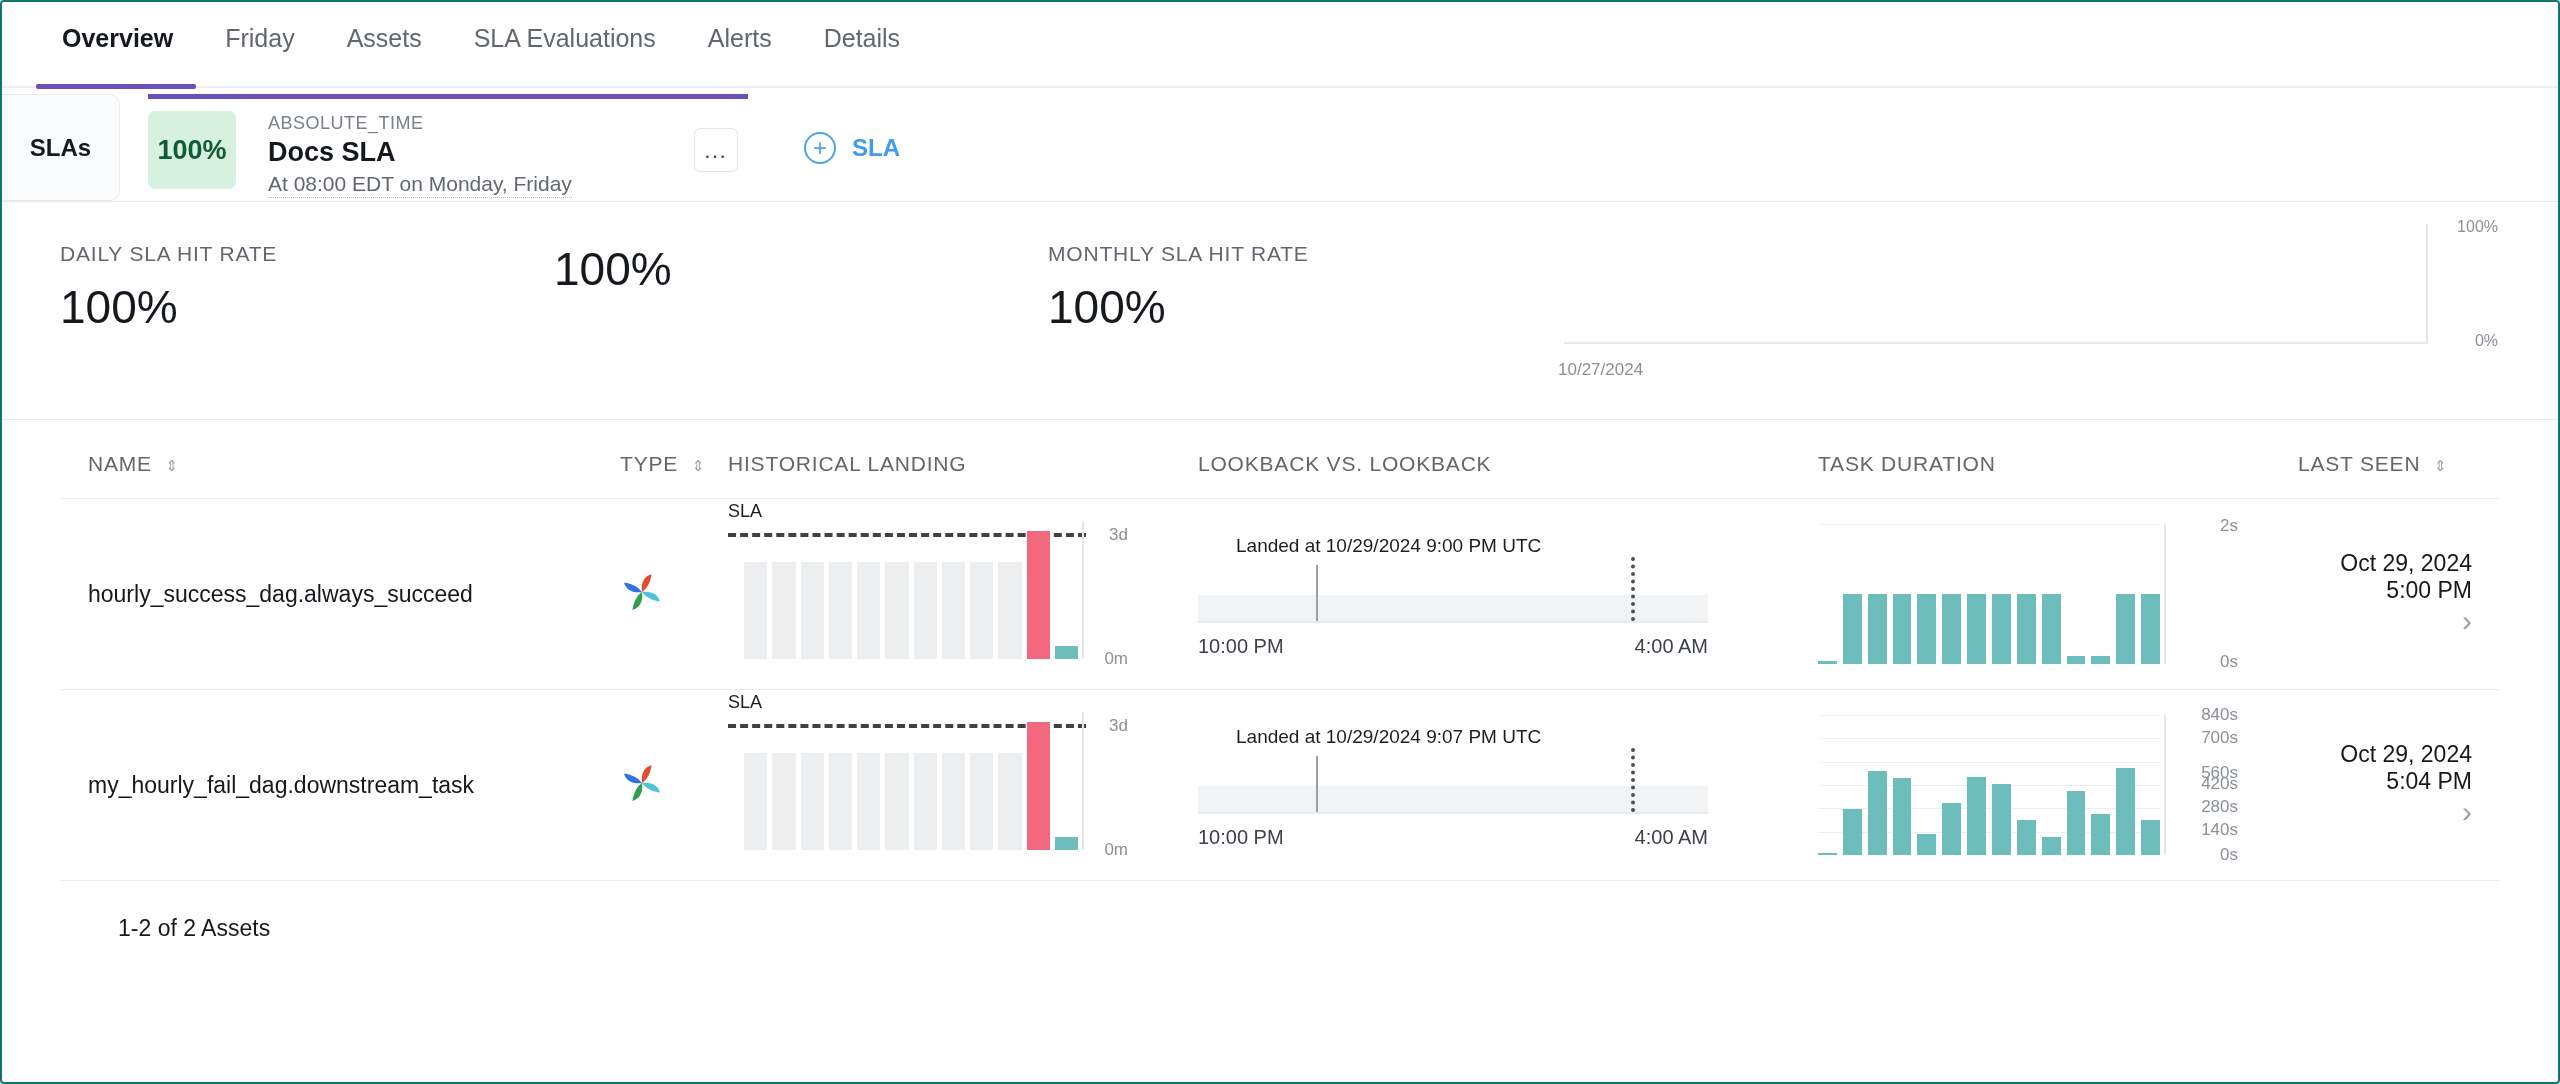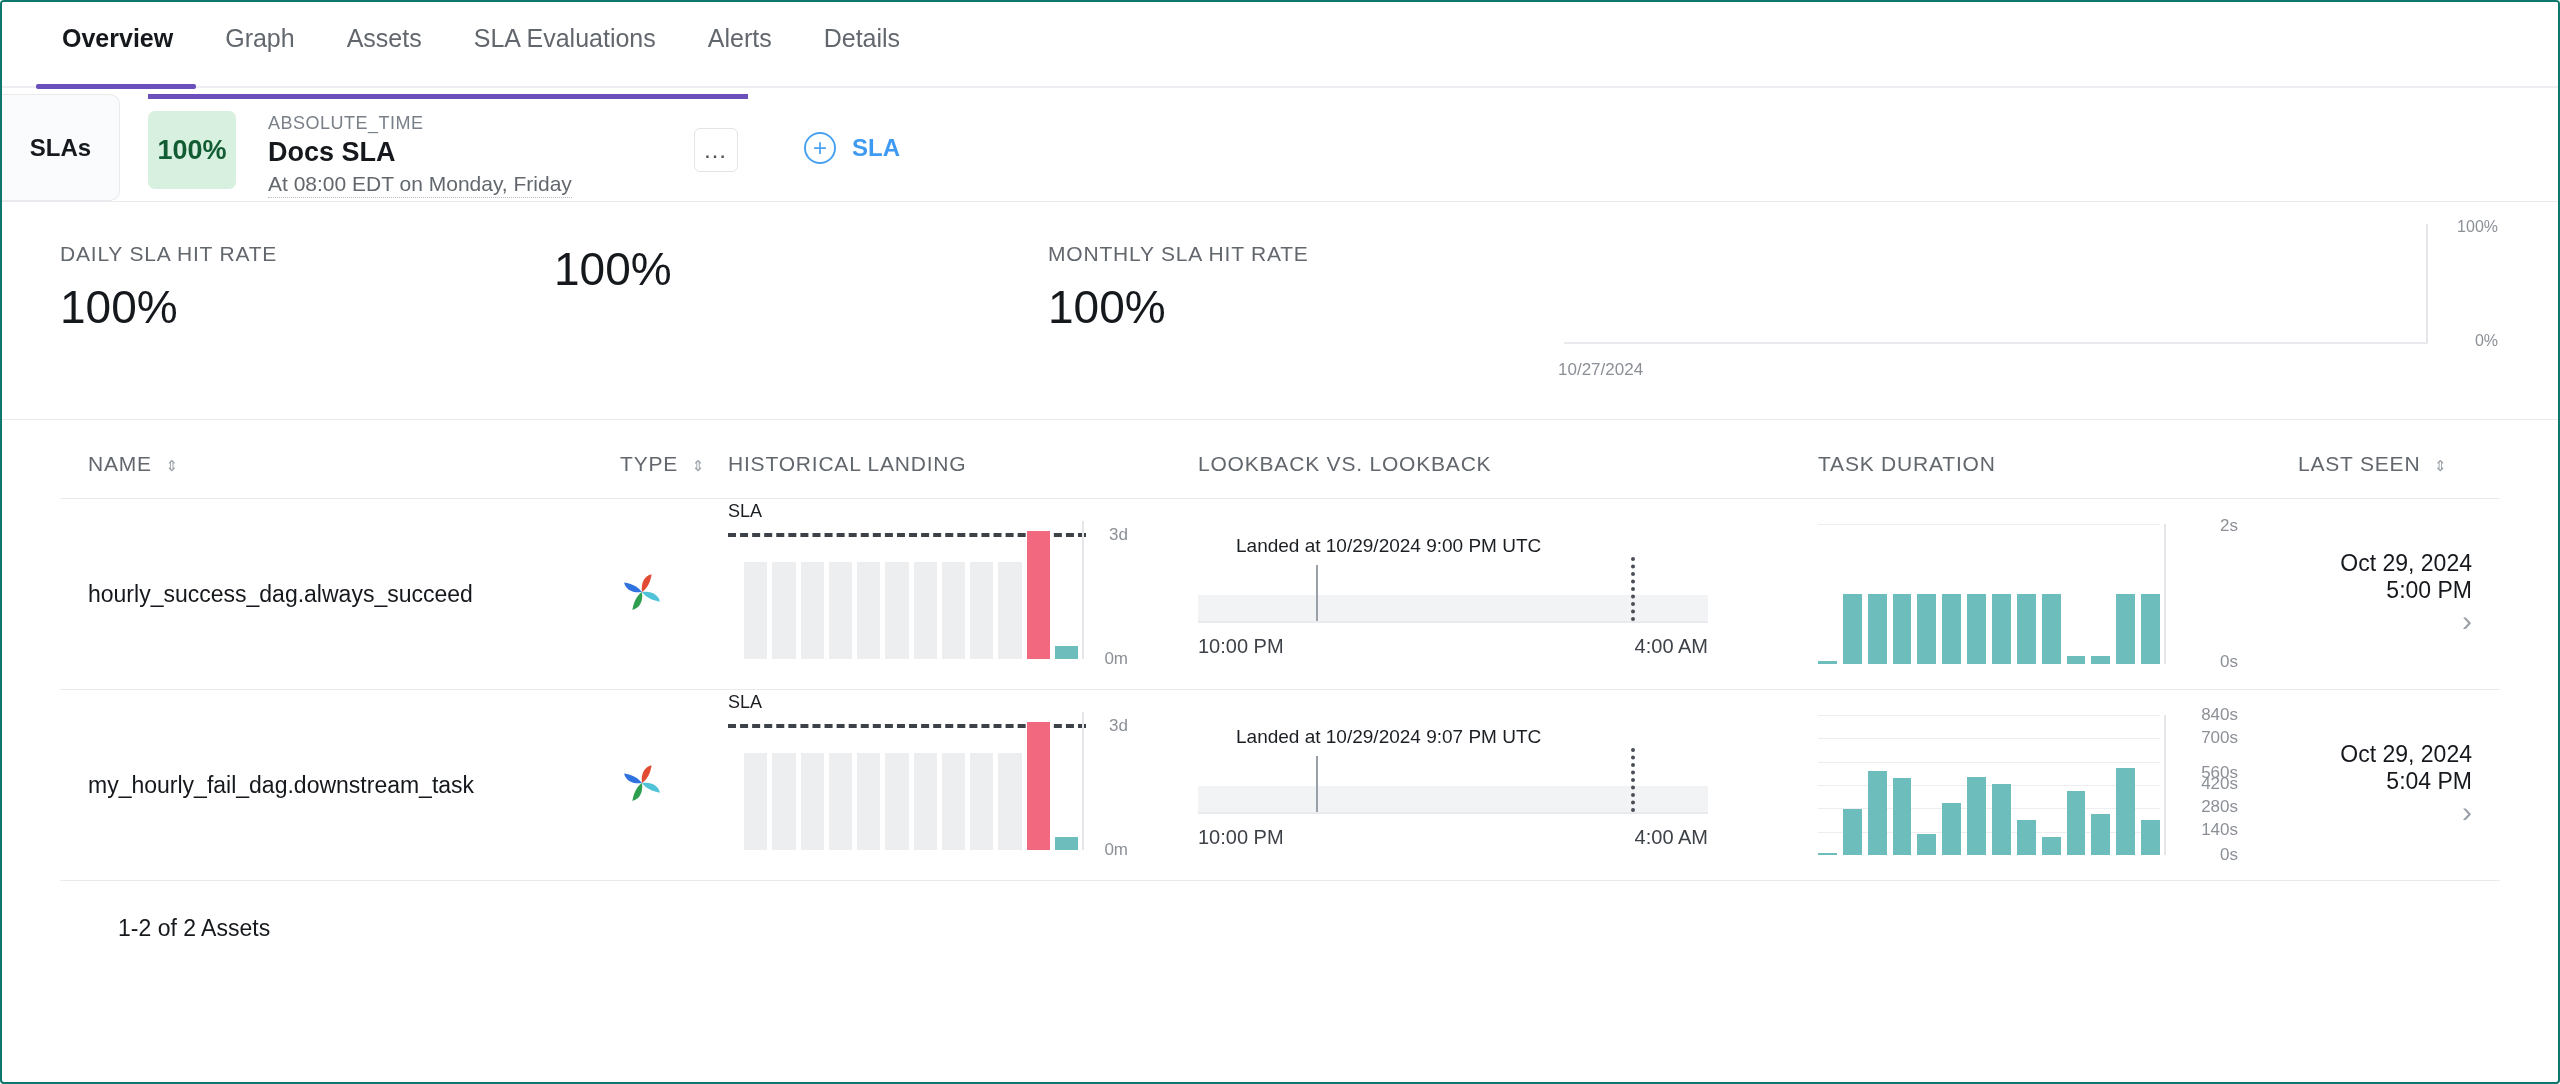--- a/index.html
+++ b/index.html
@@ -220,21 +220,21 @@
   .footer { padding:34px 58px 0 58px; font-size:23px; color:#15181c; }
 </style>
 </head>
 <body>
 
 <div class="app">
 
   <div class="tabbar">
     <div class="tabs-divider"></div>
     <div class="tab active">Overview</div>
-    <div class="tab">Graph</div>
+    <div class="tab">Friday</div>
     <div class="tab">Assets</div>
     <div class="tab">SLA Evaluations</div>
     <div class="tab">Alerts</div>
     <div class="tab">Details</div>
     <div class="tab-underline"></div>
   </div>
 
   <div class="sla-band">
     <div class="sla-label-box">SLAs</div>
 

